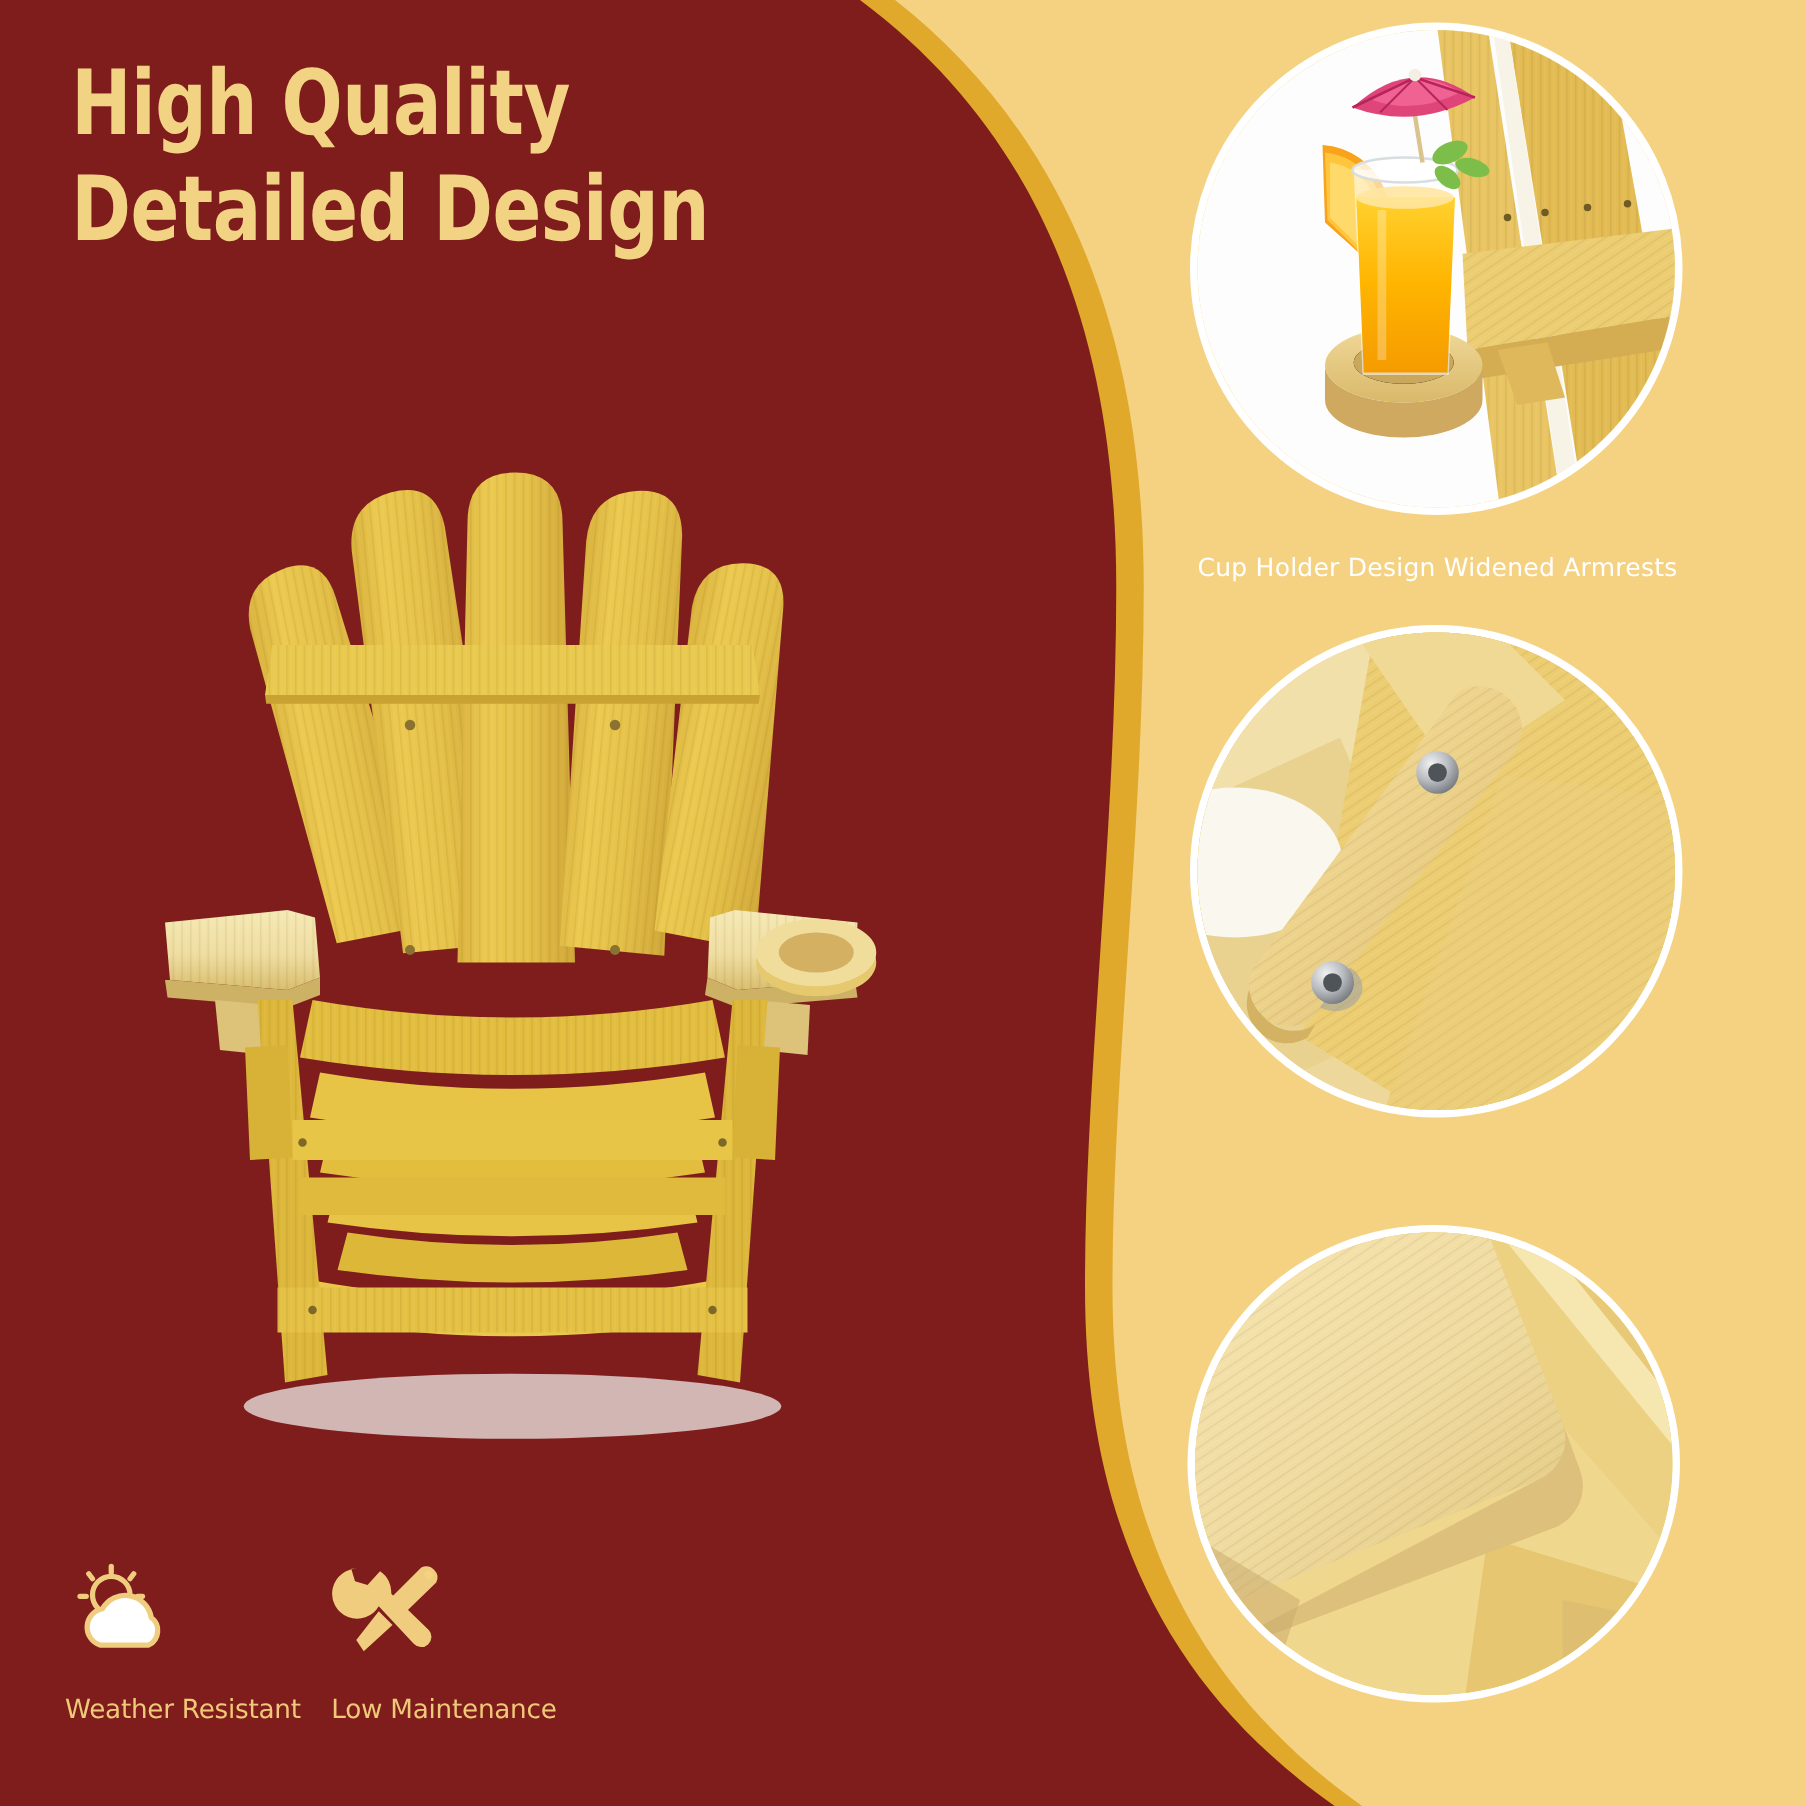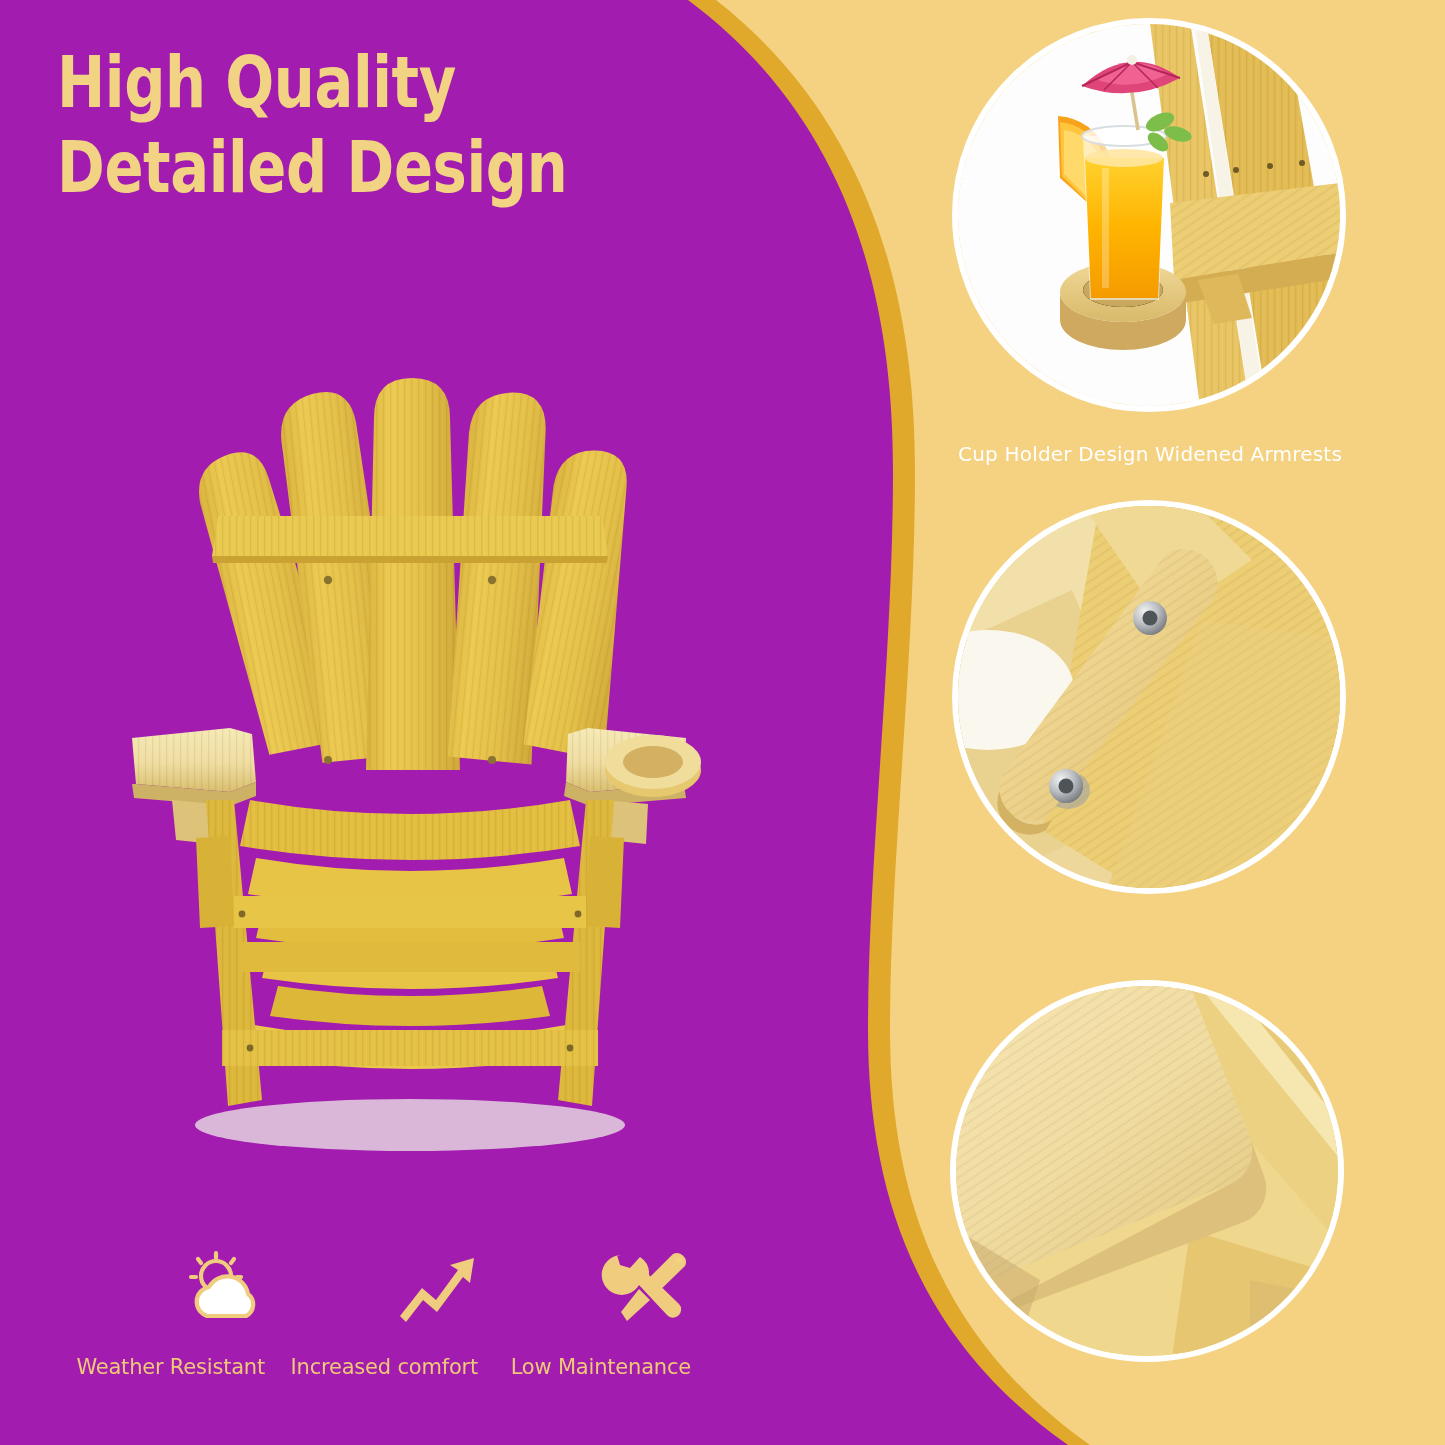--- a/index.html
+++ b/index.html
@@ -3,21 +3,21 @@
 <meta charset="utf-8">
 <style>
   html,body{margin:0;padding:0;}
   body{
     width:1445px;height:1445px;
     background:#ffffff;
     font-family:"Liberation Sans", sans-serif;
     overflow:hidden;
     position:relative;
   }
-  #stage{position:absolute;inset:0;width:1445px;height:1445px;overflow:hidden;background:#a21caf;}
+  #stage{position:absolute;inset:0;width:1445px;height:1445px;overflow:hidden;background:#7f1d1d;}
 
   
   .panel-svg{position:absolute;left:0;top:0;width:1445px;height:1445px;}
 
   
   .headline{
     position:absolute;left:57px;top:40px;width:660px;
     color:#f2d384;
     font-family:"DejaVu Sans", sans-serif;
     font-weight:bold;
@@ -33,21 +33,21 @@
   .product-wrap{
     position:absolute;left:110px;top:330px;width:600px;height:840px;
   }
   .chair-svg{width:100%;height:100%;display:block;}
 
   
   .features{
     position:absolute;left:52px;top:1245px;width:640px;height:160px;
     display:flex;justify-content:flex-start;align-items:flex-start;
   }
-  .feature{width:213px;display:flex;flex-direction:column;align-items:flex-end;}
+  .feature{width:213px;display:flex;flex-direction:column;align-items:flex-start;}
   .feature .ficon{height:88px;display:flex;align-items:center;justify-content:center;}
   .feature .flabel{
     margin-top:22px;
     color:#efc878;
     font-family:"DejaVu Sans", sans-serif;
     font-size:21px;
     white-space:nowrap;
     letter-spacing:-0.2px;
   }
 
@@ -267,28 +267,20 @@
             <line x1="55" y1="9" x2="52" y2="13"></line>
             <line x1="12" y1="27" x2="17" y2="27"></line>
             <line x1="58" y1="27" x2="62" y2="27"></line>
           </g>
           <path d="M28 66 a15 15 0 0 1 2 -29 a21 21 0 0 1 39 7 a13 13 0 0 1 -2 22 Z" fill="#ffffff" stroke="#f0cd7e" stroke-width="4.2" stroke-linejoin="round"></path>
         </svg>
       </div>
       <div class="flabel">Weather Resistant</div>
     </div>
 
-    <div class="feature">
-      <div class="ficon">
-        <svg width="86" height="78" viewBox="0 0 86 78" aria-hidden="true">
-          <path d="M8 66 L30 38 L44 50 L66 20 L58 15 L82 8 L78 33 L71 27 L45 62 L31 50 L14 72 Z" fill="#f0cd7e"></path>
-        </svg>
-      </div>
-      <div class="flabel">Increased comfort</div>
-    </div>
 
     <div class="feature">
       <div class="ficon">
         <svg width="90" height="80" viewBox="0 0 90 80" aria-hidden="true">
           <g fill="#f0cd7e">
 
             <path d="M22 6 a20 20 0 1 0 16 30 L66 66 a8 8 0 0 0 12 -11 L48 26 A20 20 0 0 0 39 8 L29 19 L19 16 L16 6 Z"></path>
 
             <path d="M72 5 a9 9 0 0 1 12 12 L52 48 L40 37 Z"></path>
             <path d="M38 40 L49 51 L26 72 L20 63 Z"></path>

